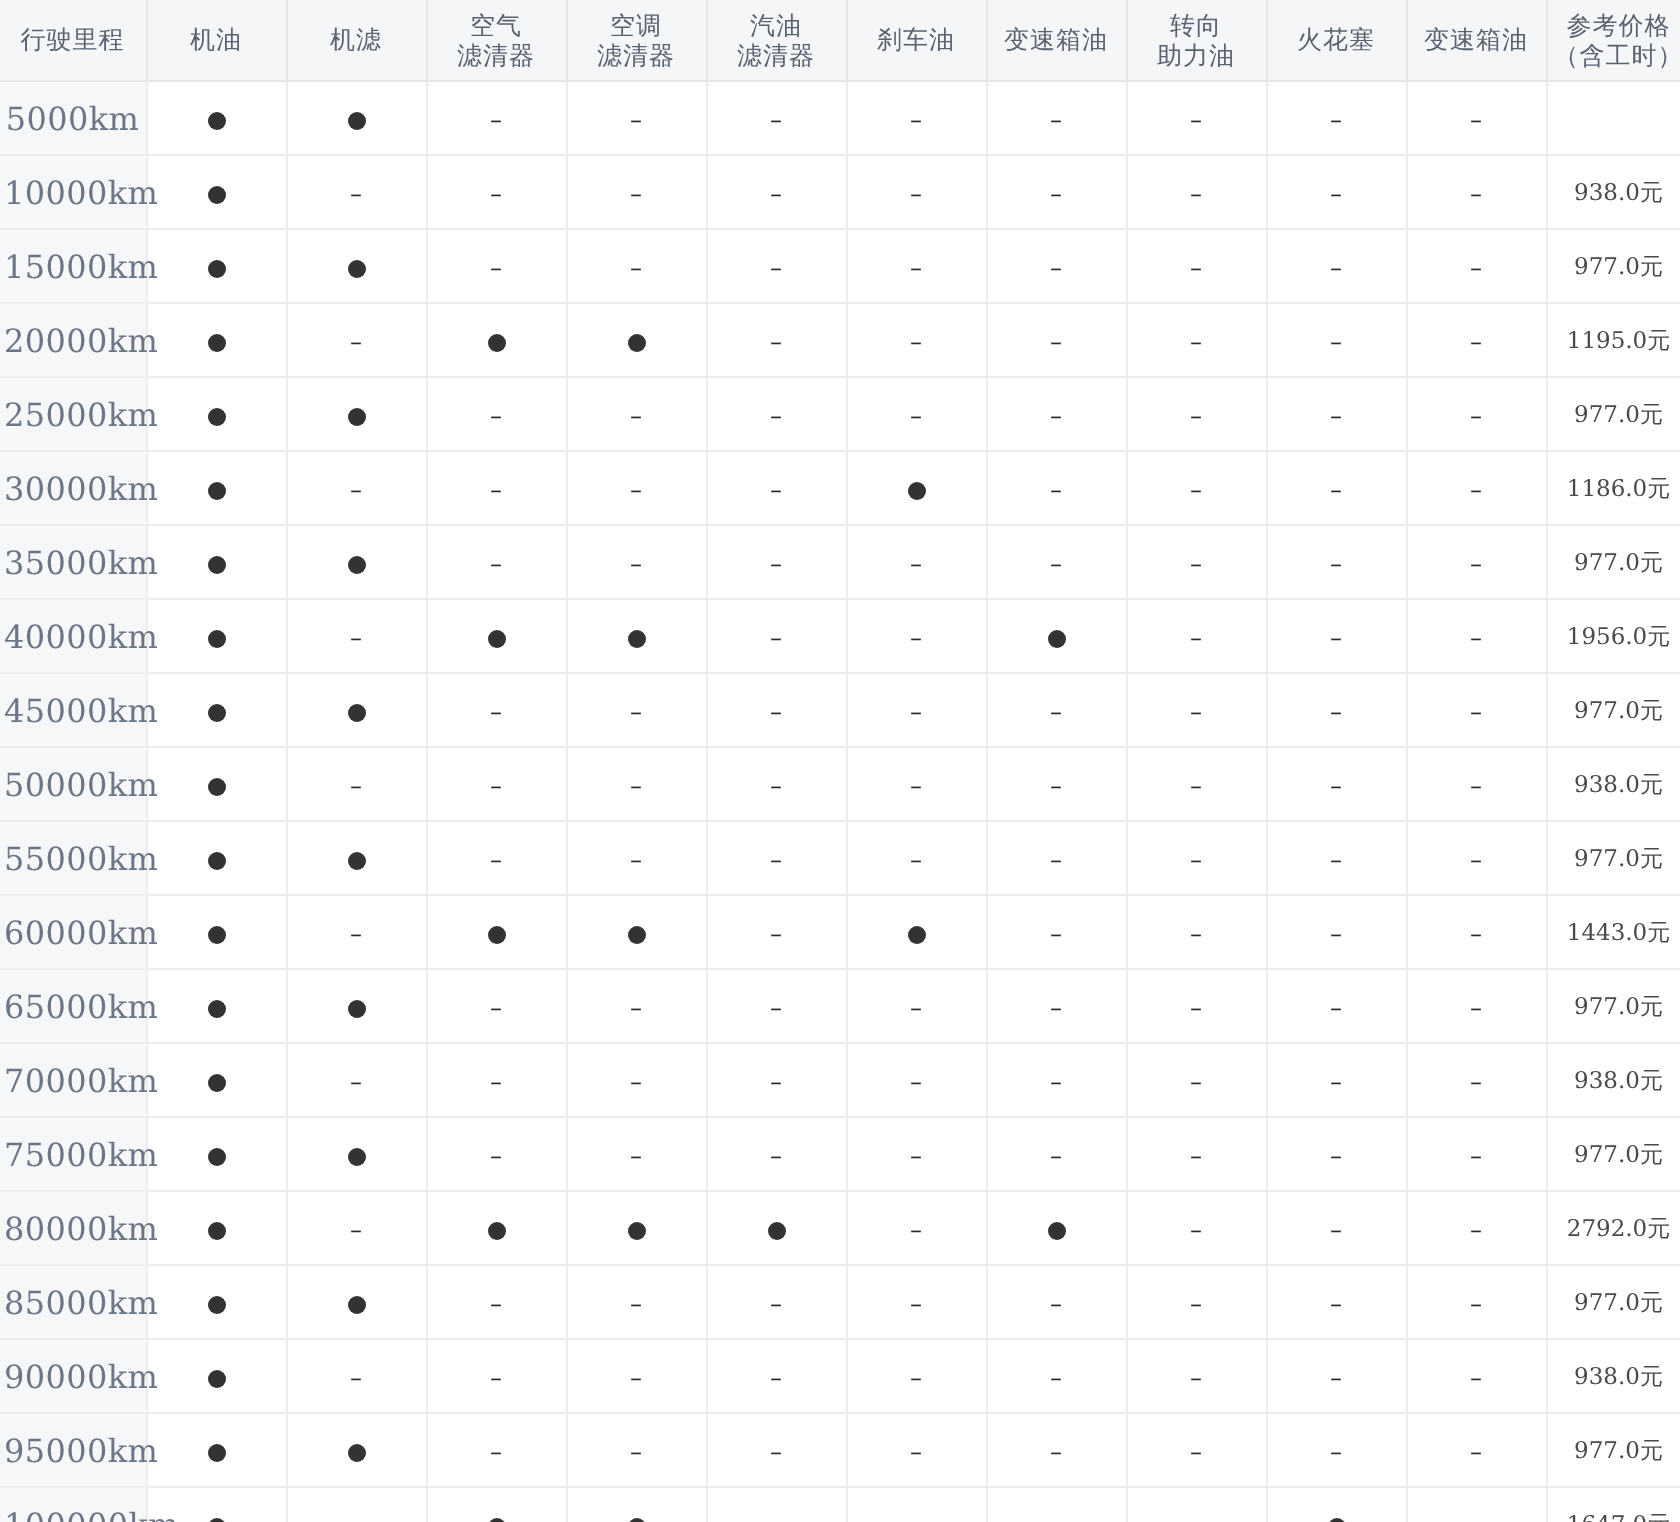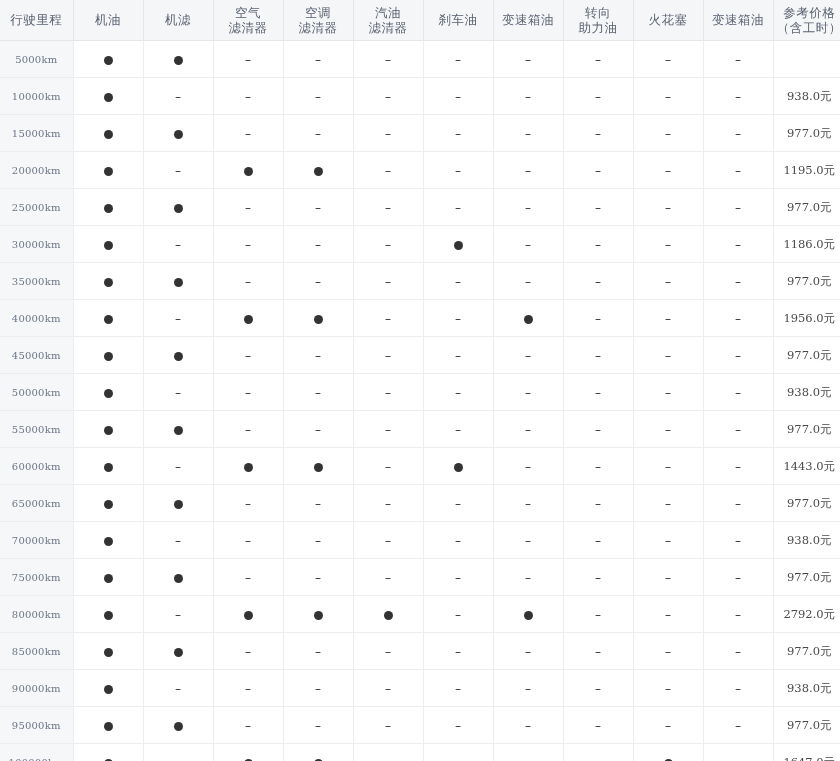--- a/index.html
+++ b/index.html
@@ -46,21 +46,21 @@
   }
   #maintenance-table tbody td:last-child {
     border-right: none;
   }
   #maintenance-table tbody tr:last-child td {
     border-bottom: none;
   }
   td.mileage-cell {
     background: #f6f7f8 !important;
     color: #6c7686;
-    font-size: 10px;
+    font-size: 16px;
     font-family: "DejaVu Serif", "Liberation Serif", serif;
     letter-spacing: 0.2px;
   }
   td.price-cell {
     color: #4a4a4a;
     font-size: 11.5px;
     font-family: "DejaVu Serif", "Liberation Serif", serif;
   }
   .dot-mark {
     display: inline-block;

